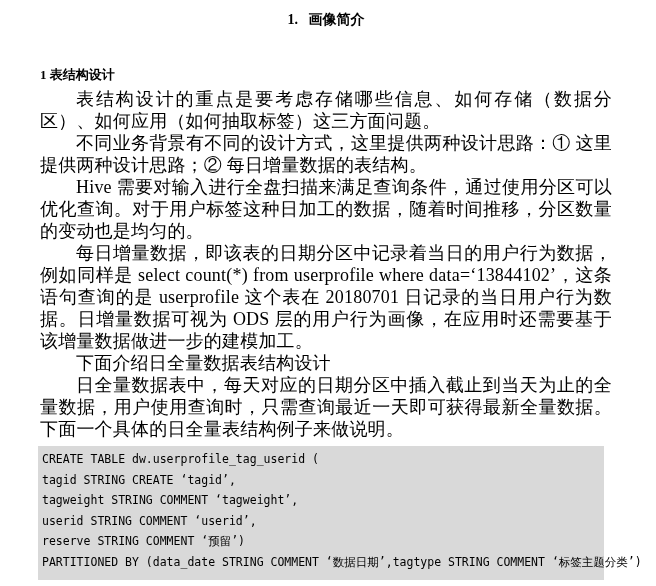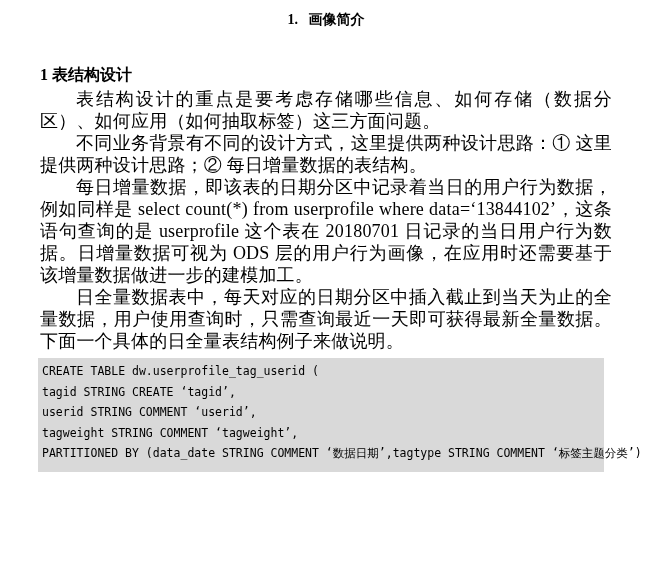--- a/index.html
+++ b/index.html
@@ -22,21 +22,21 @@
     font-size: 14px;
     font-weight: bold;
     line-height: 20px;
     white-space: pre;
     margin-bottom: 34px;
   }
   .content {
     padding: 0 40px;
   }
   .section-heading {
-    font-size: 16px;
+    font-size: 13px;
     font-weight: bold;
     line-height: 22px;
     margin-bottom: 2px;
   }
   .para {
     font-size: 18px;
     line-height: 22px;
     text-indent: 2em;
     text-align: justify;
     letter-spacing: 0.2px;
@@ -61,30 +61,33 @@
   <div class="doc-title">1.&nbsp;&nbsp;&nbsp;画像简介</div>
 
   <div class="content">
 
     <div class="section-heading">1 表结构设计</div>
 
     <p class="para">表结构设计的重点是要考虑存储哪些信息、如何存储（数据分区）、如何应用（如何抽取标签）这三方面问题。</p>
 
     <p class="para">不同业务背景有不同的设计方式，这里提供两种设计思路：① 这里提供两种设计思路；② 每日增量数据的表结构。</p>
 
+    <p class="para">Hive 需要对输入进行全盘扫描来满足查询条件，通过使用分区可以优化查询。对于用户标签这种日加工的数据，随着时间推移，分区数量的变动也是均匀的。</p>
 
 
     <p class="para">每日增量数据，即该表的日期分区中记录着当日的用户行为数据，例如同样是 select count(*) from userprofile where data=‘13844102’，这条语句查询的是 userprofile 这个表在 20180701 日记录的当日用户行为数据。日增量数据可视为 ODS 层的用户行为画像，在应用时还需要基于该增量数据做进一步的建模加工。</p>
 
+    <p class="para">下面介绍日全量数据表结构设计</p>
 
     <p class="para">日全量数据表中，每天对应的日期分区中插入截止到当天为止的全量数据，用户使用查询时，只需查询最近一天即可获得最新全量数据。下面一个具体的日全量表结构例子来做说明。</p>
 
   </div>
 
   <div class="code-block">
     <div class="code-line">CREATE TABLE dw.userprofile_tag_userid (</div>
     <div class="code-line">tagid STRING CREATE ‘tagid’,</div>
+    <div class="code-line">tagweight STRING COMMENT ‘tagweight’,</div>
     <div class="code-line">userid STRING COMMENT ‘userid’,</div>
-    <div class="code-line">tagweight STRING COMMENT ‘tagweight’,</div>
+    <div class="code-line">reserve STRING COMMENT ‘预留’)</div>
     <div class="code-line">PARTITIONED BY (data_date STRING COMMENT ‘数据日期’,tagtype STRING COMMENT ‘标签主题分类’)</div>
   </div>
 
 </div>
 
 </body></html>

